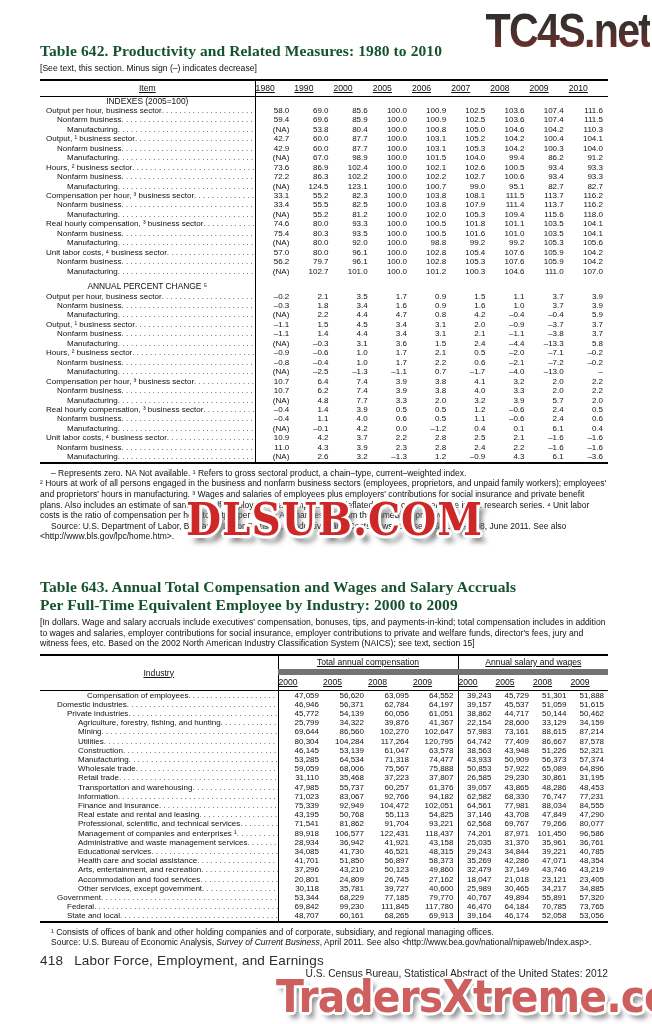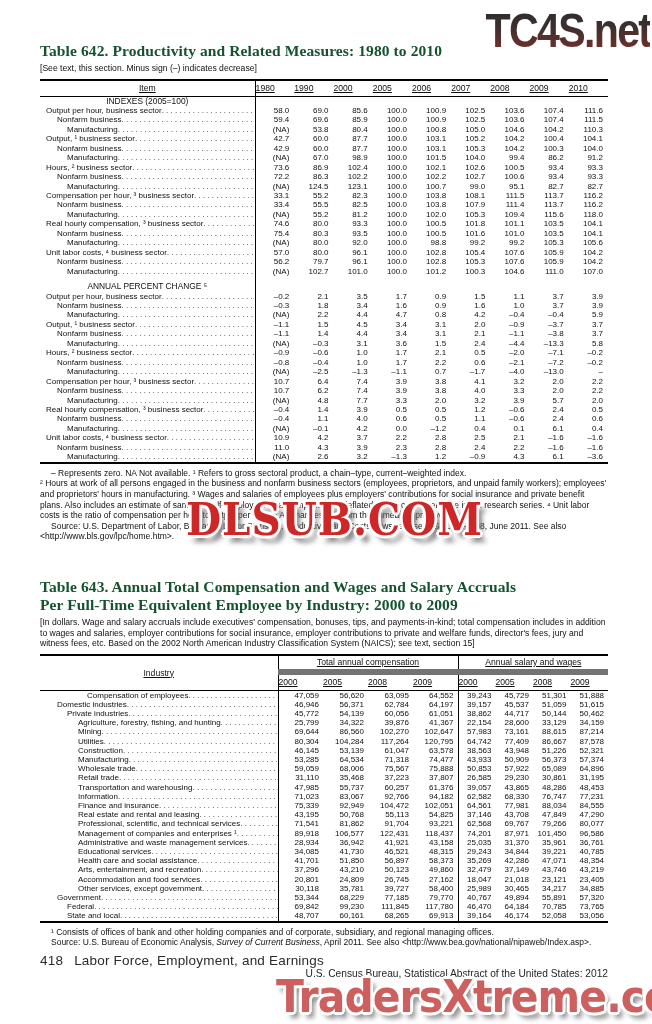--- a/index.html
+++ b/index.html
@@ -1115,21 +1115,21 @@
           <tr>
             <td class="lbl">
               <div class="lw i2">
                 <span class="lt">Other services, except government</span>
                 <span class="dots"></span>
               </div>
             </td>
             <td class="val vl">30,118</td>
             <td class="val">35,781</td>
             <td class="val">39,727</td>
-            <td class="val">58,400</td>
+            <td class="val">40,600</td>
             <td class="val vl">25,989</td>
             <td class="val">30,465</td>
             <td class="val">34,217</td>
             <td class="val">34,885</td>
           </tr>
           <tr>
             <td class="lbl">
               <div class="lw i0">
                 <span class="lt">Government</span>
                 <span class="dots"></span>

